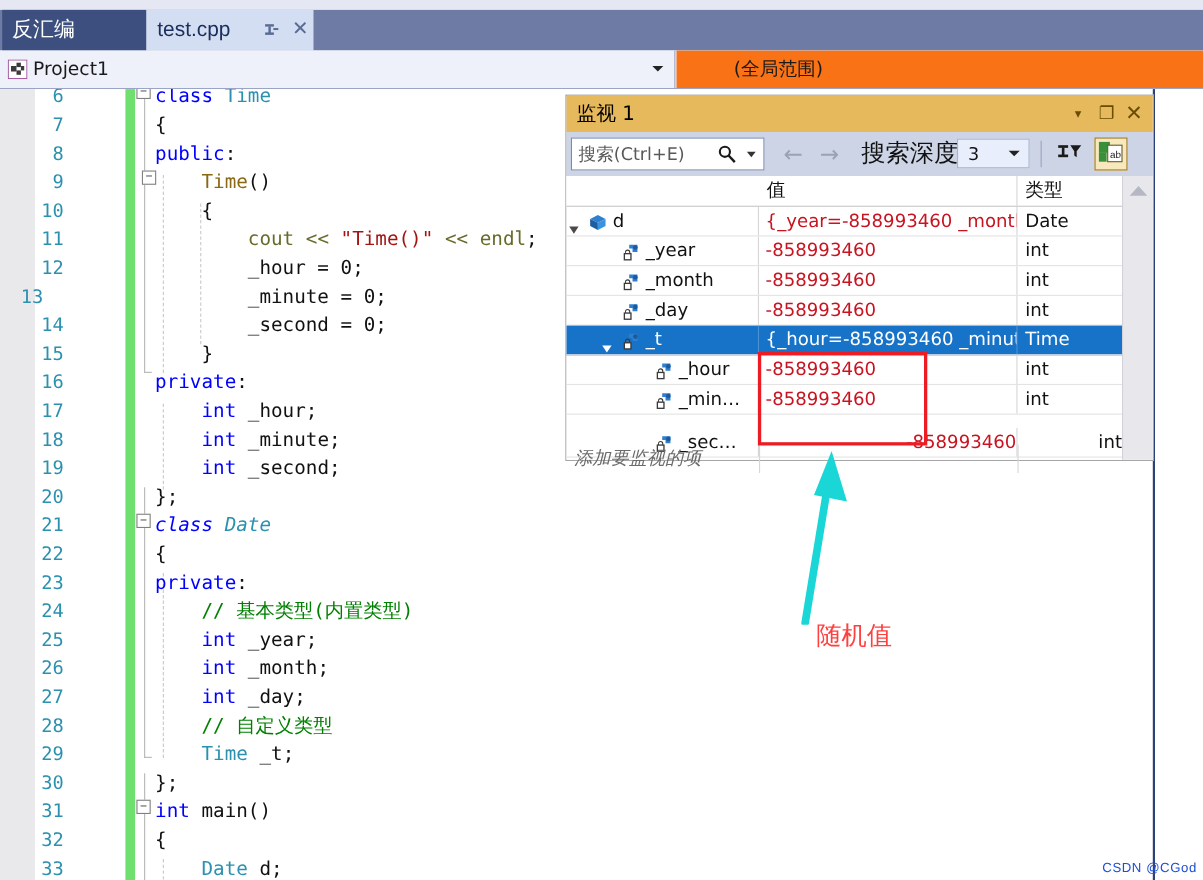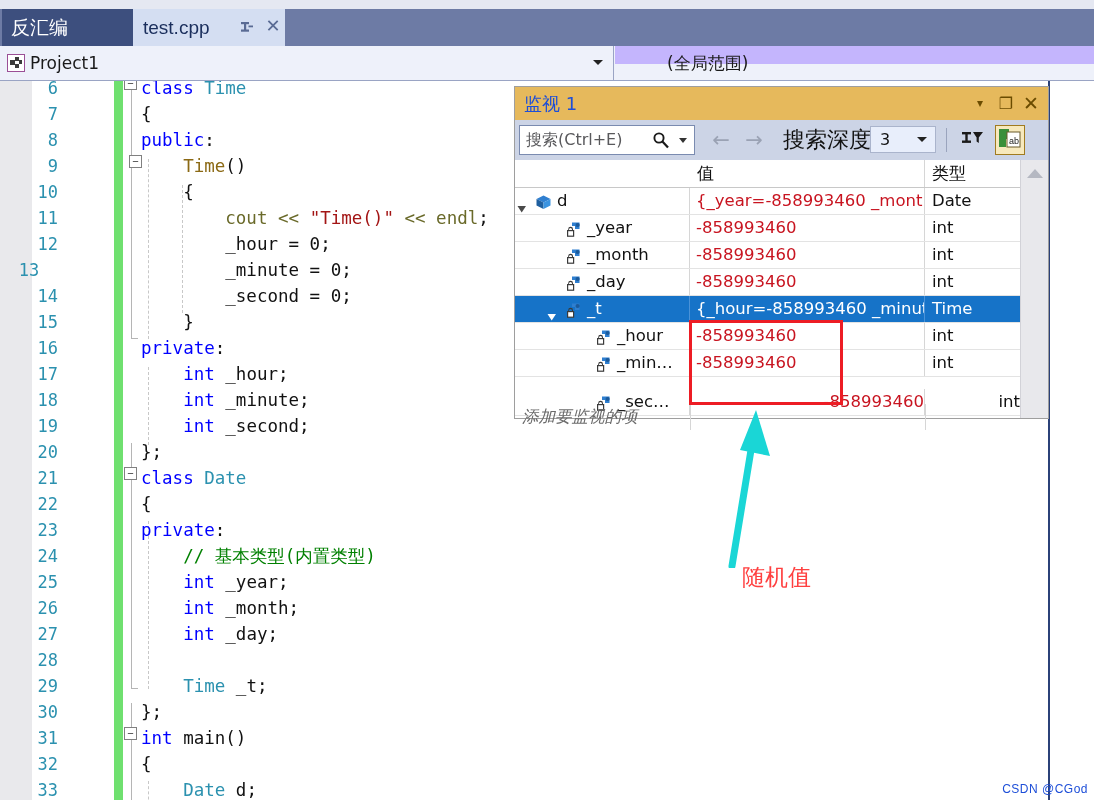--- a/index.html
+++ b/index.html
@@ -59,22 +59,22 @@
     position:absolute; left:30px; top:0; height:34px; line-height:34px;
     font-size:17px; color:#1a1a1a;
     font-family:"DejaVu Sans","Liberation Sans",sans-serif;
   }
   .navbar .combo1 .arrow {
     position:absolute; right:10px; top:14px;
     width:0;height:0;border-left:5px solid transparent;border-right:5px solid transparent;
     border-top:5px solid #222;
   }
   .navbar .combo2 {
-    position:absolute; left:615px; top:0; width:479px; height:18px;
-    background:#c4b5fd;
+    position:absolute; left:615px; top:0; width:479px; height:34px;
+    background:#f97316;
   }
   .navbar .combo2 .txt {
     position:absolute; left:52px; top:0; height:34px; line-height:34px;
     font-size:17px; color:#1a1a1a;
     font-family:"DejaVu Sans","Liberation Sans",sans-serif;
   }
 
   
   .editor {
     position:absolute; left:0; top:81px; width:1094px; height:719px;
@@ -137,21 +137,21 @@
   .watch {
     position:absolute; left:514px; top:86px; width:535px; height:333px;
     border:1px solid #9e9e9e; background:#ffffff;
   }
   .watch-title {
     position:absolute; left:0; top:0; width:533px; height:33px;
     background:#e6b95c;
   }
   .watch-title .t {
     position:absolute; left:9px; top:0; height:33px; line-height:33px;
-    font-size:18px; color:#1d4ed8;
+    font-size:18px; color:#000000;
     font-family:"DejaVu Sans","Liberation Sans",sans-serif;
   }
   .wt-btn {
     position:absolute; top:0; height:33px; line-height:33px;
     color:#6b4c00; text-align:center;
     font-family:"Liberation Sans",sans-serif;
   }
   .wt-drop { right:58px; width:20px; font-size:12px; }
   .wt-max  { right:32px; width:20px; font-size:16px; }
   .wt-close{ right:6px; width:22px; font-size:19px; }
@@ -403,27 +403,28 @@
         <div class="cl" style="top: 124px;">        <span class="op">cout</span> <span class="op">&lt;&lt;</span> <span class="st">"Time()"</span> <span class="op">&lt;&lt;</span> <span class="op">endl</span>;</div>
         <div class="cl" style="top: 150px;">        <span class="pl">_hour</span> = 0;</div>
         <div class="cl" style="top: 176px;">        <span class="pl">_minute</span> = 0;</div>
         <div class="cl" style="top: 202px;">        <span class="pl">_second</span> = 0;</div>
         <div class="cl" style="top: 228px;">    }</div>
         <div class="cl" style="top: 254px;"><span class="k">private</span>:</div>
         <div class="cl" style="top: 280px;">    <span class="k">int</span> <span class="pl">_hour</span>;</div>
         <div class="cl" style="top: 306px;">    <span class="k">int</span> <span class="pl">_minute</span>;</div>
         <div class="cl" style="top: 332px;">    <span class="k">int</span> <span class="pl">_second</span>;</div>
         <div class="cl" style="top: 358px;">};</div>
-        <div class="cl" style="top: 384px;"><span class="k">class</span> <span class="ty">Date</span></div>
+        <div class="cl" style="top: 384px; font-style: italic;"><span class="k">class</span> <span class="ty">Date</span></div>
         <div class="cl" style="top: 410px;">{</div>
         <div class="cl" style="top: 436px;"><span class="k">private</span>:</div>
         <div class="cl" style="top: 462px;">    <span class="cm">// 基本类型(内置类型)</span></div>
         <div class="cl" style="top: 488px;">    <span class="k">int</span> <span class="pl">_year</span>;</div>
         <div class="cl" style="top: 514px;">    <span class="k">int</span> <span class="pl">_month</span>;</div>
         <div class="cl" style="top: 540px;">    <span class="k">int</span> <span class="pl">_day</span>;</div>
+        <div class="cl" style="top: 566px;">    <span class="cm">// 自定义类型</span></div>
         <div class="cl" style="top: 592px;">    <span class="ty">Time</span> <span class="pl">_t</span>;</div>
         <div class="cl" style="top: 618px;">};</div>
         <div class="cl" style="top: 644px;"><span class="k">int</span> <span class="pl">main</span>()</div>
         <div class="cl" style="top: 670px;">{</div>
         <div class="cl" style="top: 696px;">    <span class="ty">Date</span> <span class="pl">d</span>;</div>
       </div>
   </div>
 
   <div class="right-edge"></div>
   <div class="vs-divider"></div>

